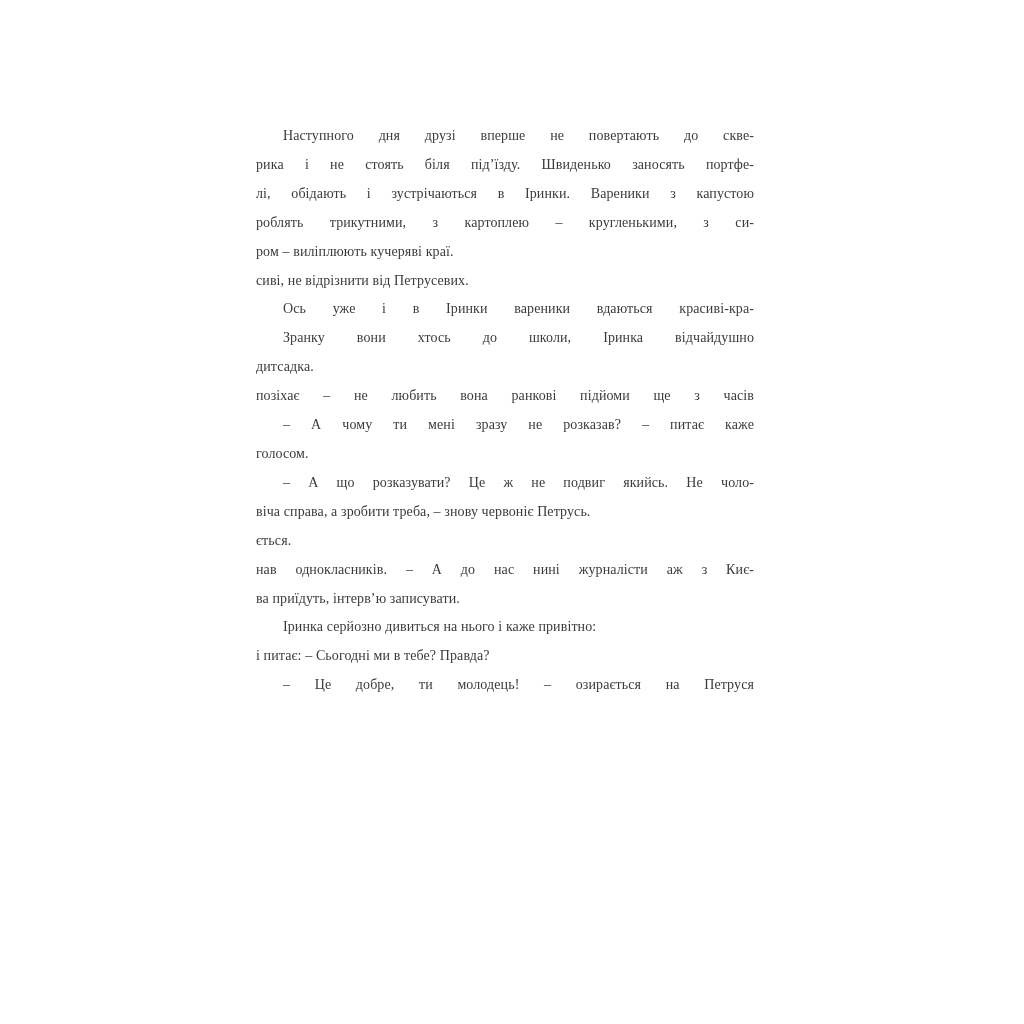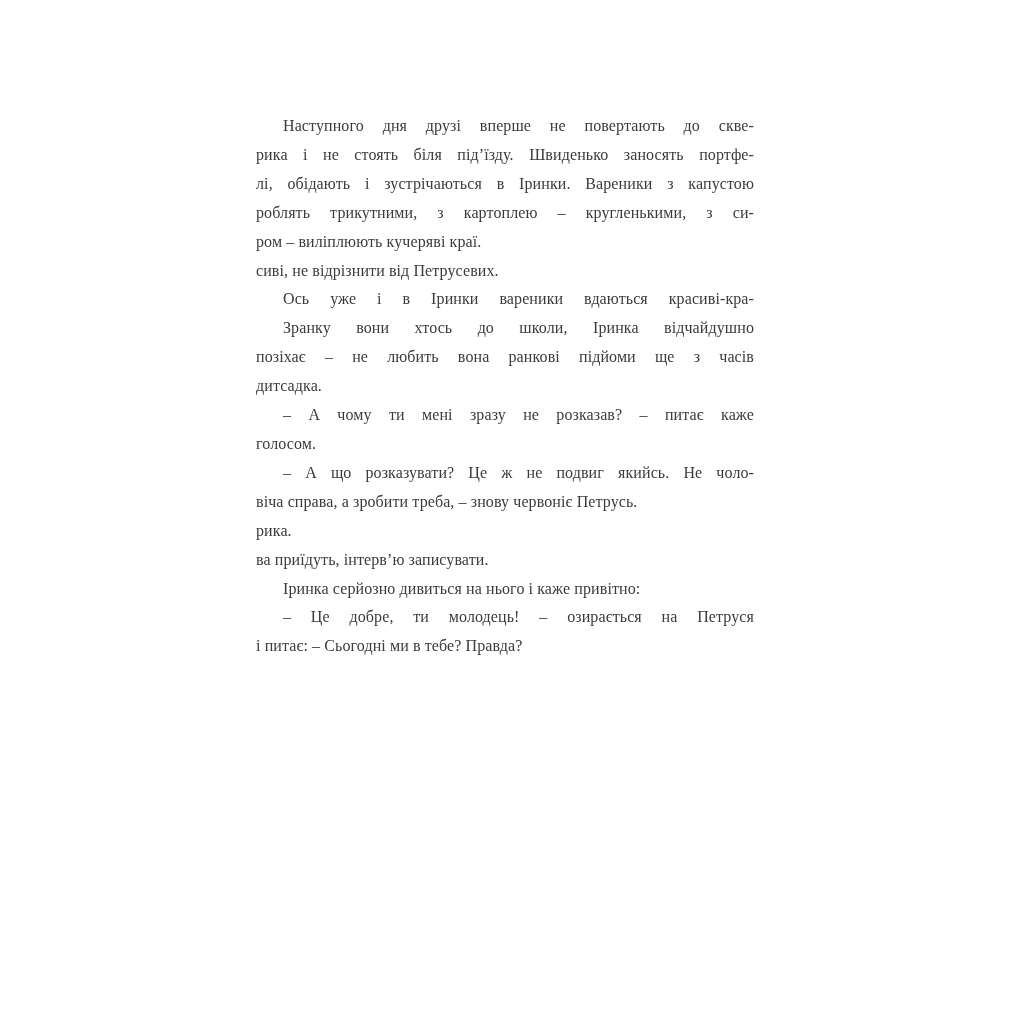--- a/index.html
+++ b/index.html
@@ -13,24 +13,24 @@
   }
   .book-page {
     position: relative;
     width: 1024px;
     height: 1024px;
     background: #ffffff;
   }
   .text-block {
     position: absolute;
     left: 256px;
-    top: 112px;
+    top: 122px;
     width: 498px;
     color: #3b3b3b;
-    font-size: 16px;
+    font-size: 14px;
     line-height: 28.9px;
     letter-spacing: 0.1px;
   }
   .paragraph {
     margin: 0;
     padding: 0;
   }
   .text-line {
     text-align: justify;
     text-align-last: justify;
@@ -53,38 +53,39 @@
         <div class="text-line">лі, обідають і зустрічаються в Іринки. Вареники з капустою</div>
         <div class="text-line">роблять трикутними, з картоплею – кругленькими, з си-</div>
         <div class="text-line last">ром – виліплюють кучеряві краї.</div>
       </div>
       <div class="paragraph">
         <div class="text-line last">сиві, не відрізнити від Петрусевих.</div>
         <div class="text-line first">Ось уже і в Іринки вареники вдаються красиві-кра-</div>
       </div>
       <div class="paragraph">
         <div class="text-line first">Зранку вони хтось до школи, Іринка відчайдушно</div>
+        <div class="text-line last">дитсадка.</div>
         <div class="text-line">позіхає – не любить вона ранкові підйоми ще з часів</div>
-        <div class="text-line last">дитсадка.</div>
       </div>
       <div class="paragraph">
         <div class="text-line first">– А чому ти мені зразу не розказав? – питає каже</div>
         <div class="text-line last">голосом.</div>
       </div>
       <div class="paragraph">
         <div class="text-line first">– А що розказувати? Це ж не подвиг якийсь. Не чоло-</div>
         <div class="text-line last">віча справа, а зробити треба, – знову червоніє Петрусь.</div>
       </div>
       <div class="paragraph">
-        <div class="text-line last">рика.</div>
+        <div class="text-line last">ється.</div>
       </div>
       <div class="paragraph">
+        <div class="text-line">нав однокласників. – А до нас нині журналісти аж з Киє-</div>
         <div class="text-line last">ва приїдуть, інтерв’ю записувати.</div>
       </div>
       <div class="paragraph">
         <div class="text-line first last">Іринка серйозно дивиться на нього і каже привітно:</div>
       </div>
       <div class="paragraph">
+        <div class="text-line last">і питає: – Сьогодні ми в тебе? Правда?</div>
         <div class="text-line first">– Це добре, ти молодець! – озирається на Петруся</div>
-        <div class="text-line last">і питає: – Сьогодні ми в тебе? Правда?</div>
       </div>
     </div>
 </div>
 
 </body></html>

